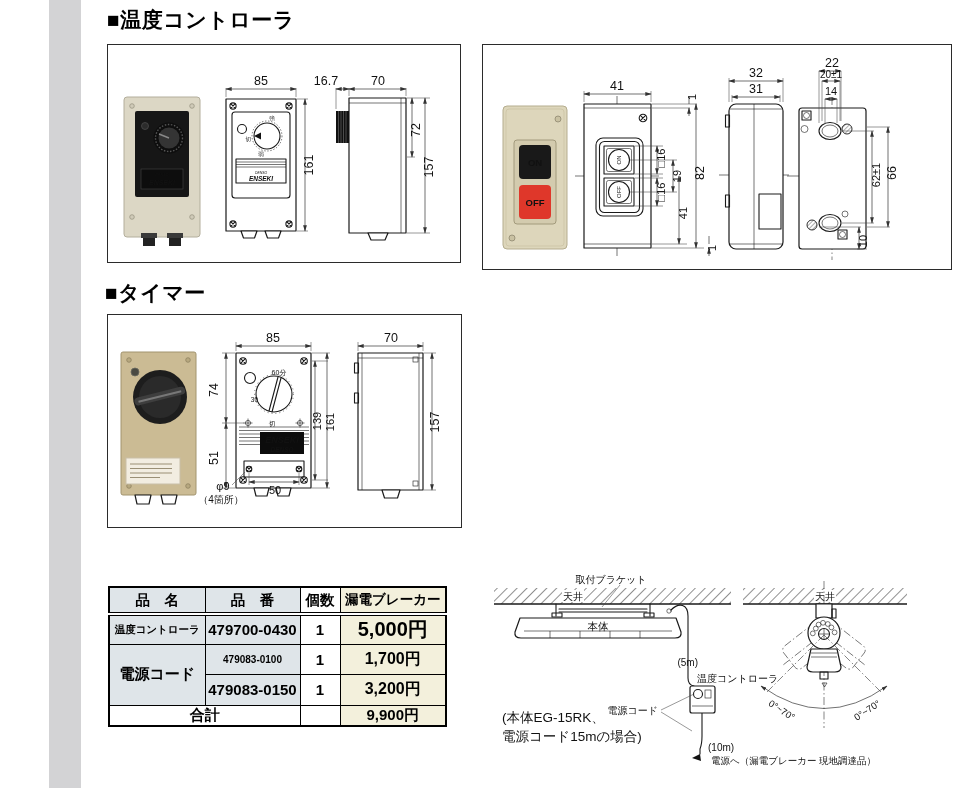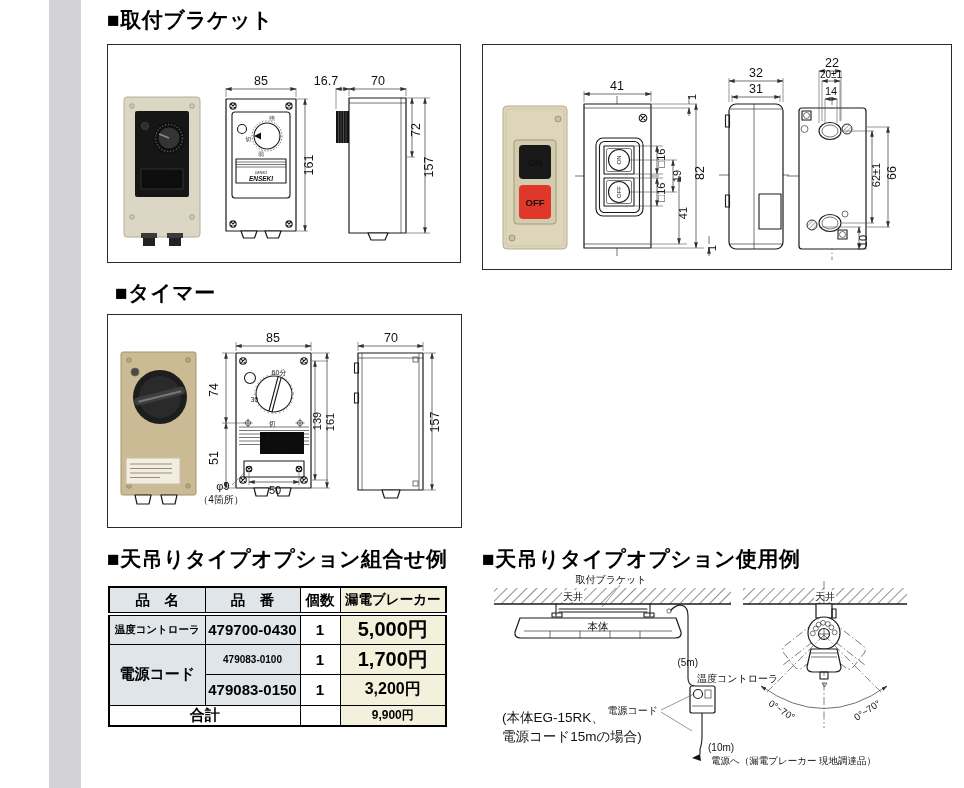--- a/index.html
+++ b/index.html
@@ -45,21 +45,21 @@
         <line x1="0" y1="0" x2="0" y2="7" stroke="#333" stroke-width="1.1"></line>
       </pattern>
       <pattern id="hs" width="3" height="3" patternUnits="userSpaceOnUse" patternTransform="rotate(45)">
         <line x1="0" y1="0" x2="0" y2="3" stroke="#333" stroke-width="0.8"></line>
       </pattern>
     </defs>
   </svg>
 
   <div class="strip" style="left:49px;width:32px;background:#d3d3d5"></div>
 
-  <div class="sec-title" style="left:107px;top:6px">■取付ブラケット</div>
+  <div class="sec-title" style="left:107px;top:6px">■温度コントローラ</div>
 
   <div class="frame" style="left:107px;top:44px;width:352px;height:217px">
     <svg width="352" height="217" viewBox="0 0 352 217">
 
       <g>
         <rect x="16" y="52" width="76" height="140" rx="3" fill="#dcd7c5" stroke="#b3ae9c"></rect>
         <g>
           <circle cx="24" cy="61" r="2.3" fill="#cfcab8" stroke="#948f7d" stroke-width=".7"></circle>
           <circle cx="84" cy="61" r="2.3" fill="#cfcab8" stroke="#948f7d" stroke-width=".7"></circle>
           <circle cx="24" cy="172" r="2.3" fill="#cfcab8" stroke="#948f7d" stroke-width=".7"></circle>
@@ -256,21 +256,21 @@
         <text x="397" y="130" class="dts" transform="rotate(-90 397 130)">62±1</text>
         <line x1="405" y1="82" x2="405" y2="182" class="dim" marker-start="url(#ar)" marker-end="url(#ar)"></line>
         <text x="413" y="128" class="dt" transform="rotate(-90 413 128)">66</text>
         <path class="ext" d="M336,182h42M384,204h-10"></path>
         <line x1="376" y1="182" x2="376" y2="204" class="dim" marker-start="url(#ar)" marker-end="url(#ar)"></line>
         <text x="384" y="196" class="dts" transform="rotate(-90 384 196)">10</text>
       </g>
     </svg>
   </div>
 
-  <div class="sec-title" style="left:115px;top:279px">■タイマー</div>
+  <div class="sec-title" style="left:105px;top:279px">■タイマー</div>
 
   <div class="frame" style="left:107px;top:314px;width:353px;height:212px">
     <svg width="353" height="212" viewBox="0 0 353 212">
 
       <g>
         <rect x="13" y="37" width="75" height="143" rx="2" fill="#cbbb94" stroke="#a2946f"></rect>
         <g>
           <circle cx="21" cy="45" r="2.3" fill="#b7a87f" stroke="#8a7d5b" stroke-width=".7"></circle>
           <circle cx="80" cy="45" r="2.3" fill="#b7a87f" stroke="#8a7d5b" stroke-width=".7"></circle>
           <circle cx="21" cy="171" r="2.3" fill="#b7a87f" stroke="#8a7d5b" stroke-width=".7"></circle>
@@ -365,21 +365,20 @@
         <path class="ext" d="M250,36v-9M315,36v-9"></path>
         <line x1="250" y1="31" x2="315" y2="31" class="dim" marker-start="url(#ar)" marker-end="url(#ar)"></line>
         <text x="283" y="27" class="dt">70</text>
         <path class="ext" d="M316,38h12M316,175h12"></path>
         <line x1="324" y1="38" x2="324" y2="175" class="dim" marker-start="url(#ar)" marker-end="url(#ar)"></line>
         <text x="331" y="107" class="dt" transform="rotate(-90 331 107)">157</text>
       </g>
     </svg>
   </div>
 
-  <div class="sec-title" style="left:107px;top:545px">■天吊りタイプオプション組合せ例</div>
 
   <table class="ptable" style="left:108px;top:586px;width:337px">
     <colgroup>
         <col style="width:96px">
         <col style="width:95px">
         <col style="width:40px">
         <col style="width:106px">
       </colgroup>
     <thead>
       <tr style="height:27px">
@@ -393,36 +392,35 @@
       <tr style="height:30px">
         <td class="bgA" style="font-size:10.5px">温度コントローラ</td>
         <td class="bgA" style="font-size:15px">479700-0430</td>
         <td style="font-size:15px">1</td>
         <td class="bgB" style="font-size:20px">5,000円</td>
       </tr>
       <tr style="height:30px">
         <td class="bgA" rowspan="2" style="font-size:15px">電源コード</td>
         <td class="bgA" style="font-size:10px">479083-0100</td>
         <td style="font-size:15px">1</td>
-        <td class="bgB" style="font-size:20px">1,700円</td>
+        <td class="bgB" style="font-size:16px">1,700円</td>
       </tr>
       <tr style="height:31px">
         <td class="bgA" style="font-size:15px">479083-0150</td>
         <td style="font-size:15px">1</td>
         <td class="bgB" style="font-size:16px">3,200円</td>
       </tr>
       <tr style="height:15px">
         <td colspan="2" style="font-size:15px">合計</td>
         <td></td>
-        <td class="bgB" style="font-size:12px">9,900円</td>
+        <td class="bgB" style="font-size:15px">9,900円</td>
       </tr>
     </tbody>
   </table>
 
-  <div class="sec-title" style="left:482px;top:545px">■天吊りタイプオプション使用例</div>
 
   <svg width="476" height="210" viewBox="0 0 476 210" style="position:absolute;left:482px;top:573px">
 
     <g>
       <rect x="12" y="15" width="237" height="16" fill="url(#hp)"></rect>
       <line x1="12" y1="31" x2="249" y2="31" stroke="#1a1a1a" stroke-width="1.4"></line>
       <text x="129" y="10" class="jl">取付ブラケット</text>
       <line x1="138" y1="12" x2="120" y2="34" class="ext"></line>
       <rect x="80" y="17" width="22" height="12" fill="#fff"></rect>
       <text x="91" y="27" class="jl">天井</text>

